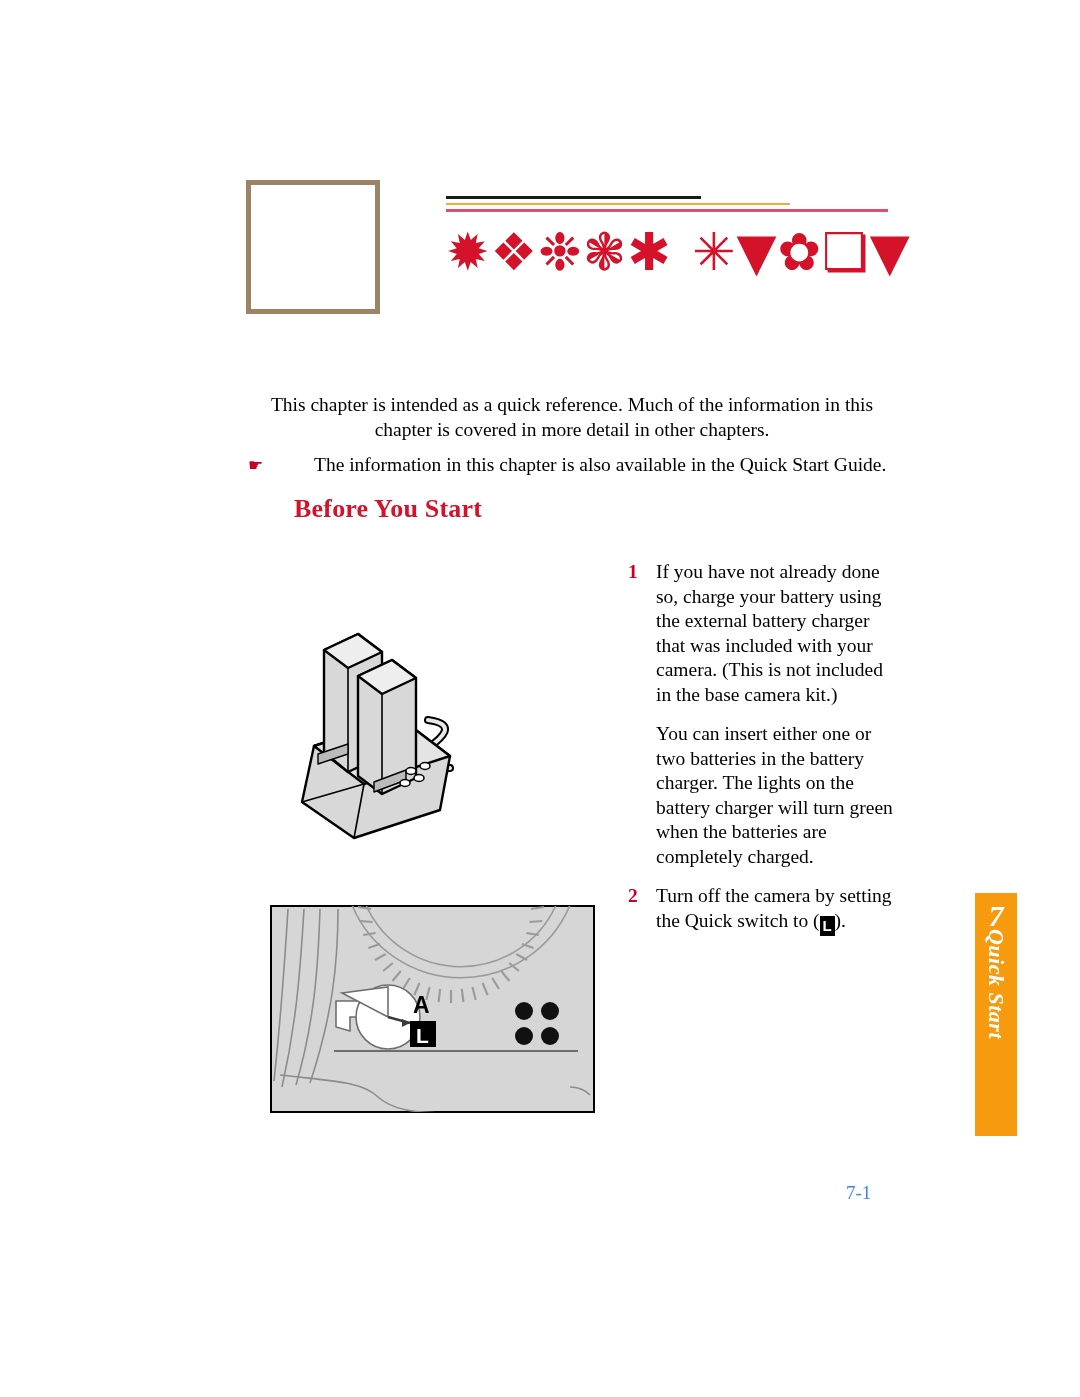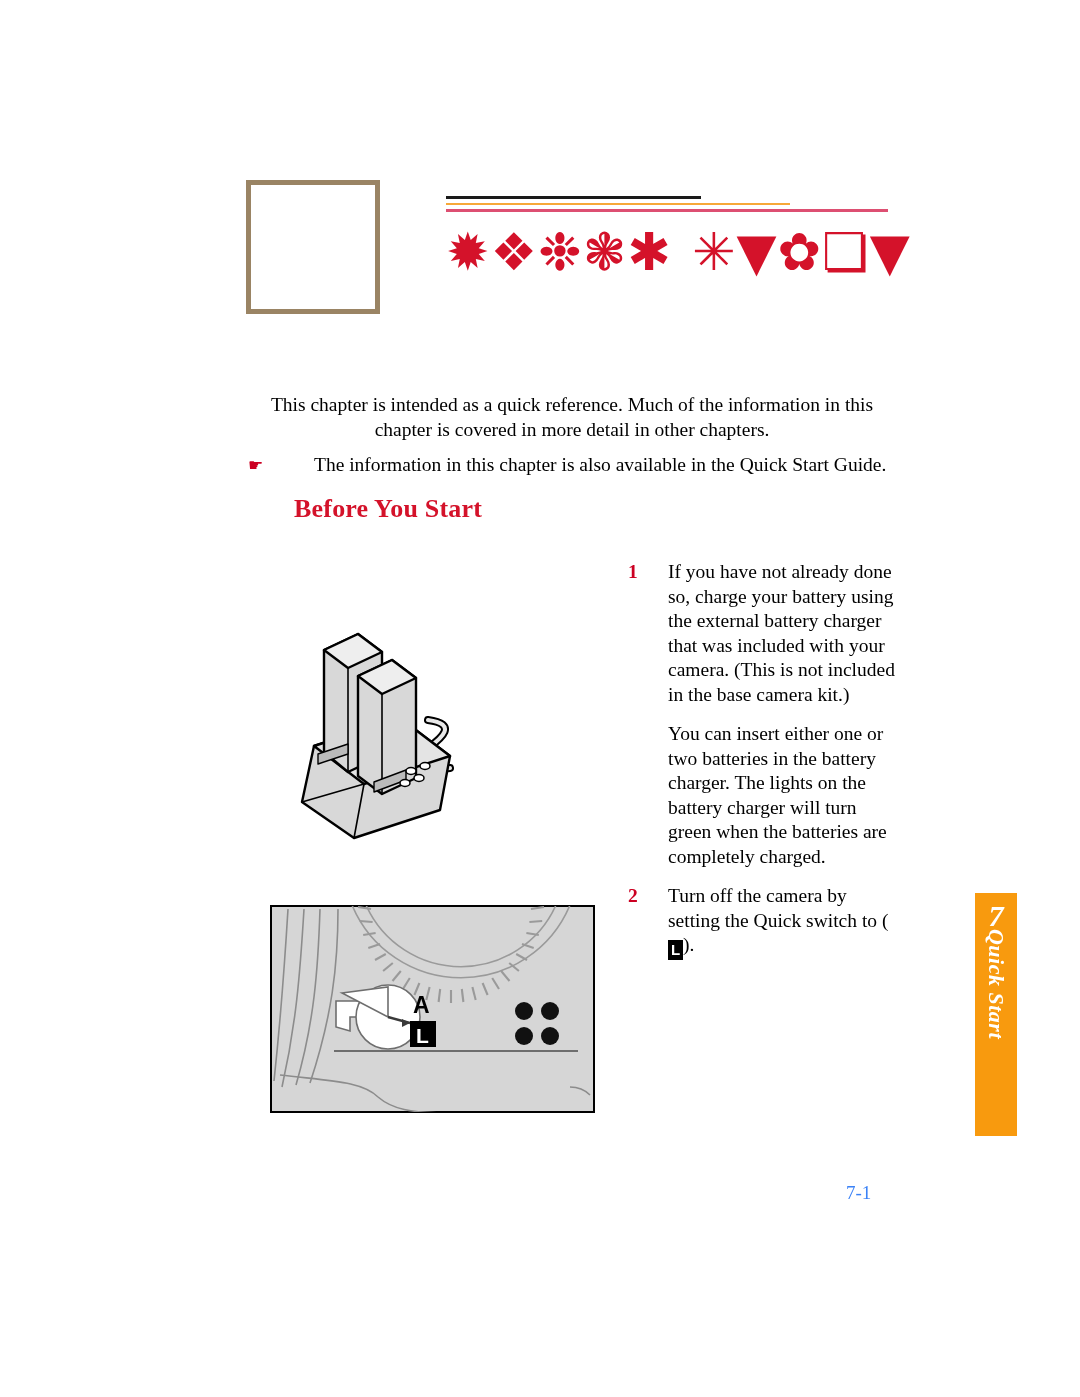--- a/index.html
+++ b/index.html
@@ -112,21 +112,21 @@
     position: absolute;
     left: 0;
     top: 0;
     width: 22px;
     color: #cc0022;
     font-weight: bold;
     font-size: 19.5px;
     line-height: 24.5px;
   }
   .step-body {
-    margin-left: 40px;
+    margin-left: 28px;
     font-size: 19.5px;
     line-height: 24.5px;
   }
   .step-body p { margin: 0 0 15px 0; }
   .step-body p:last-child { margin-bottom: 0; }
 
   .lock-glyph {
     display: inline-block;
     background: #000000;
     color: #ffffff;

